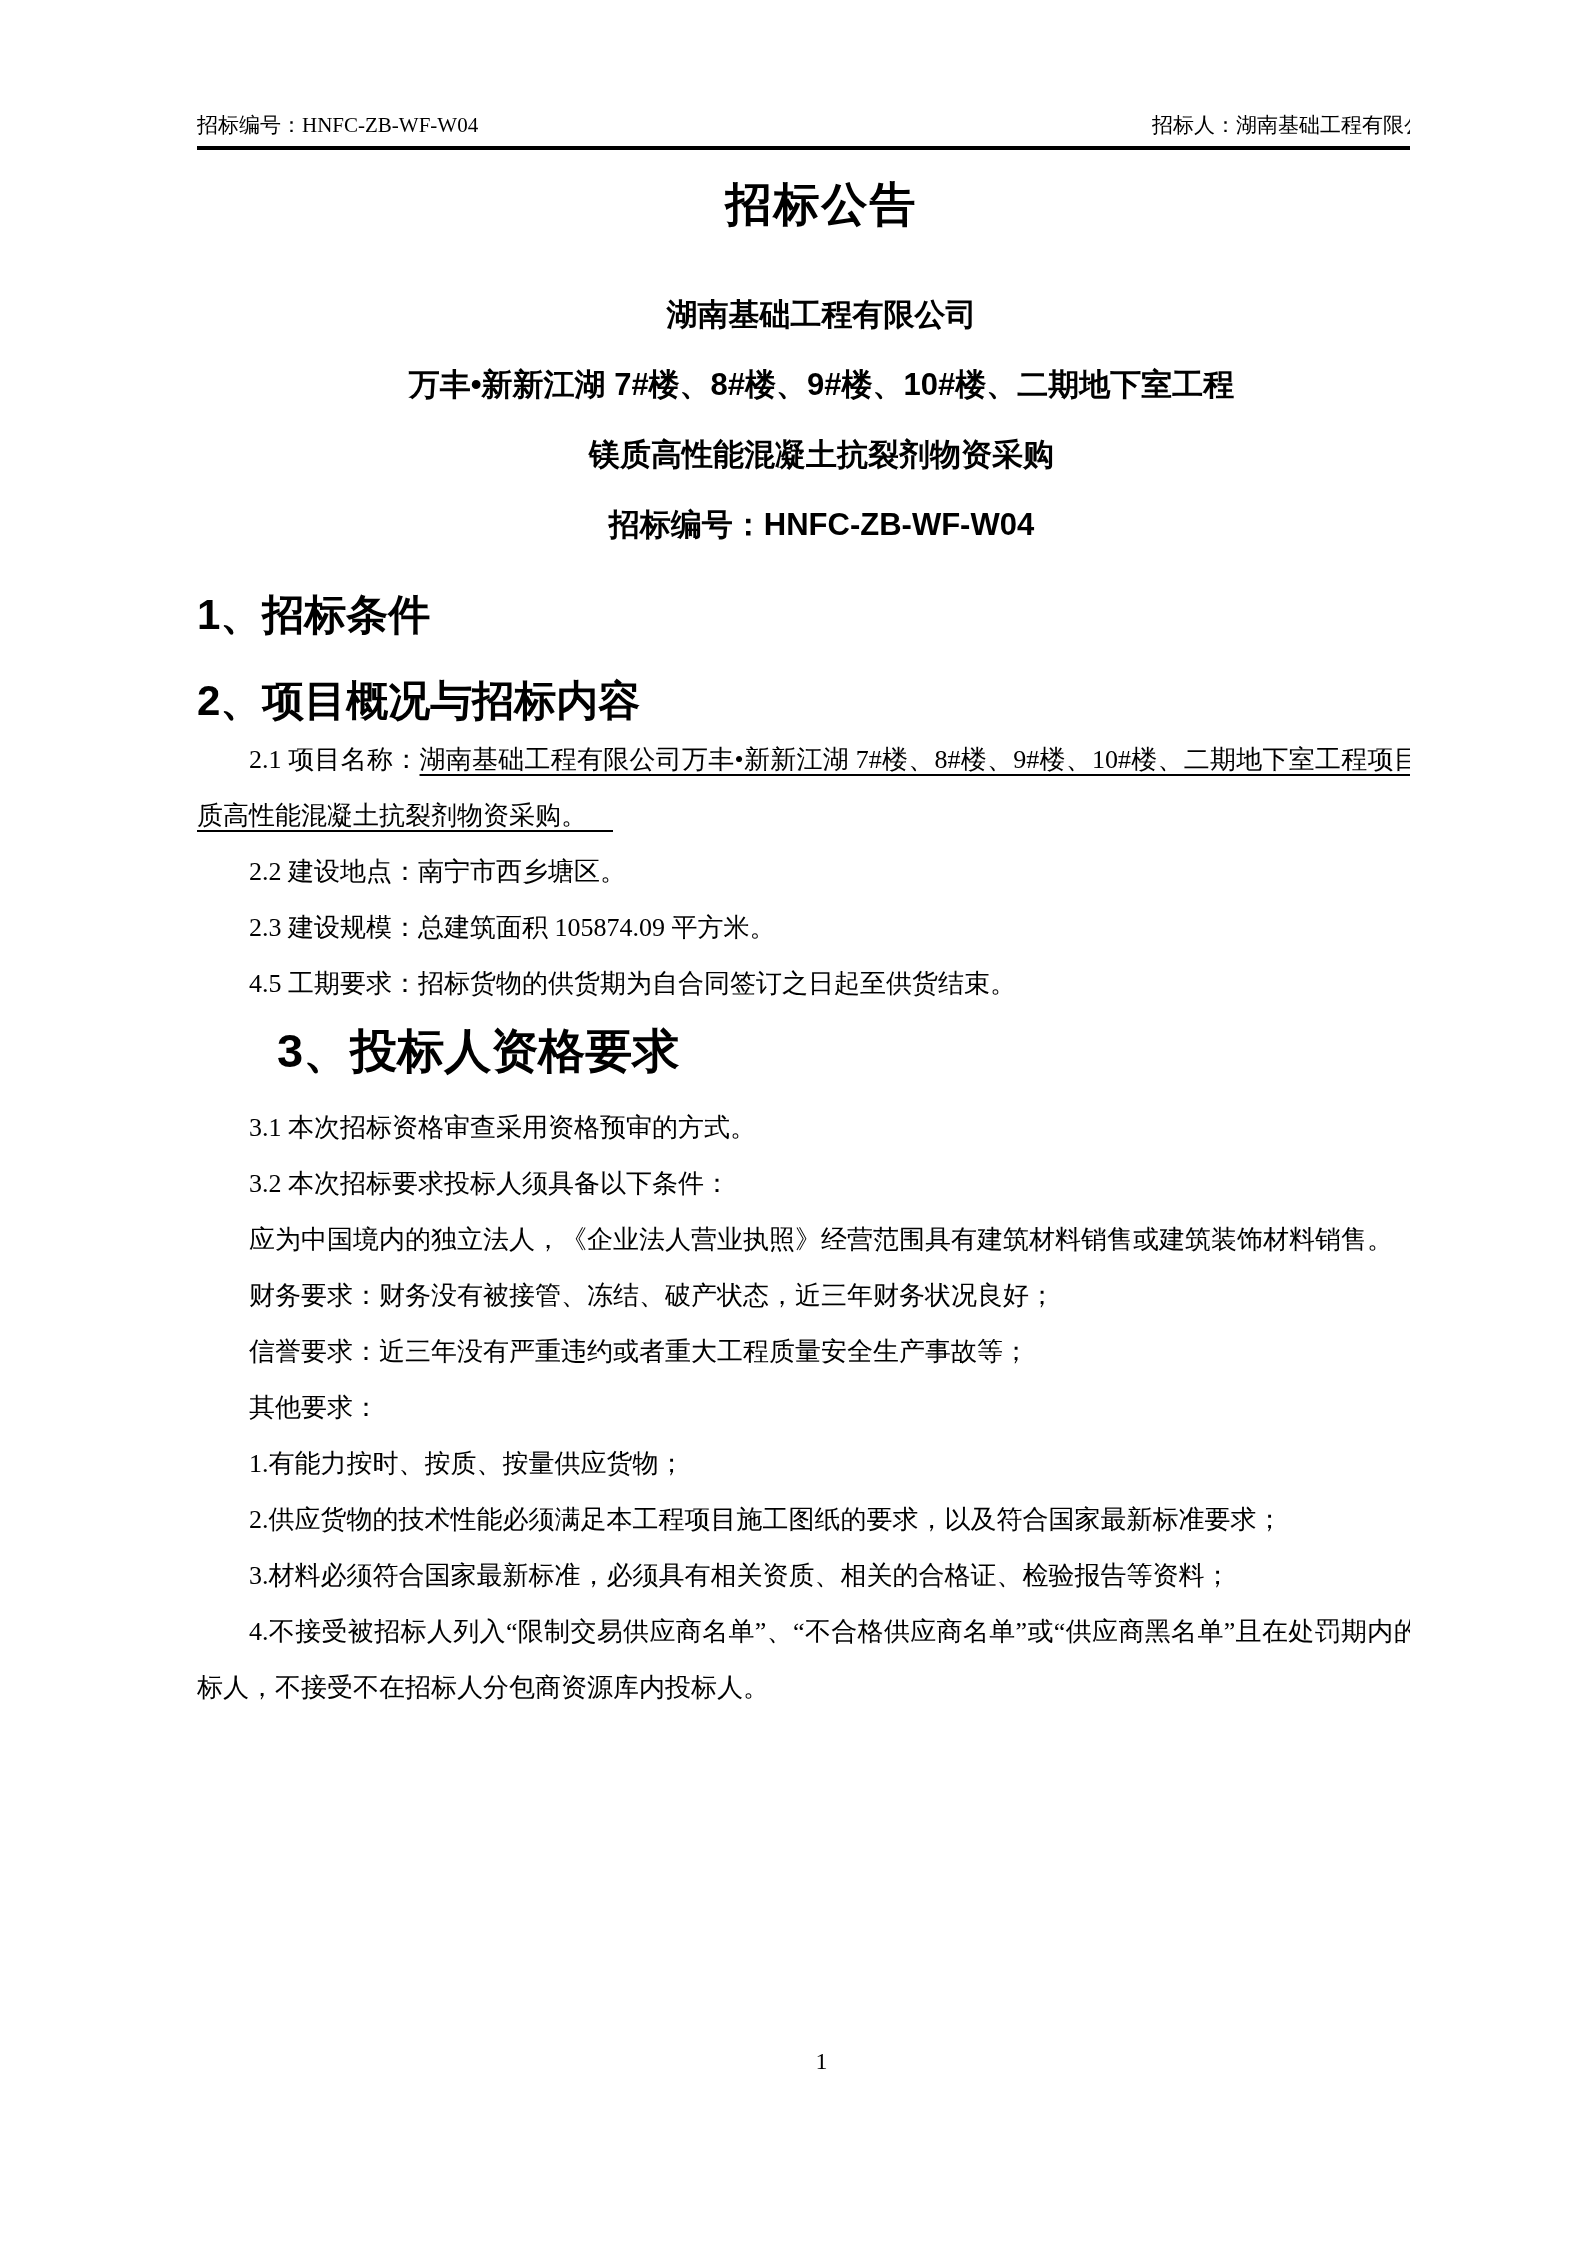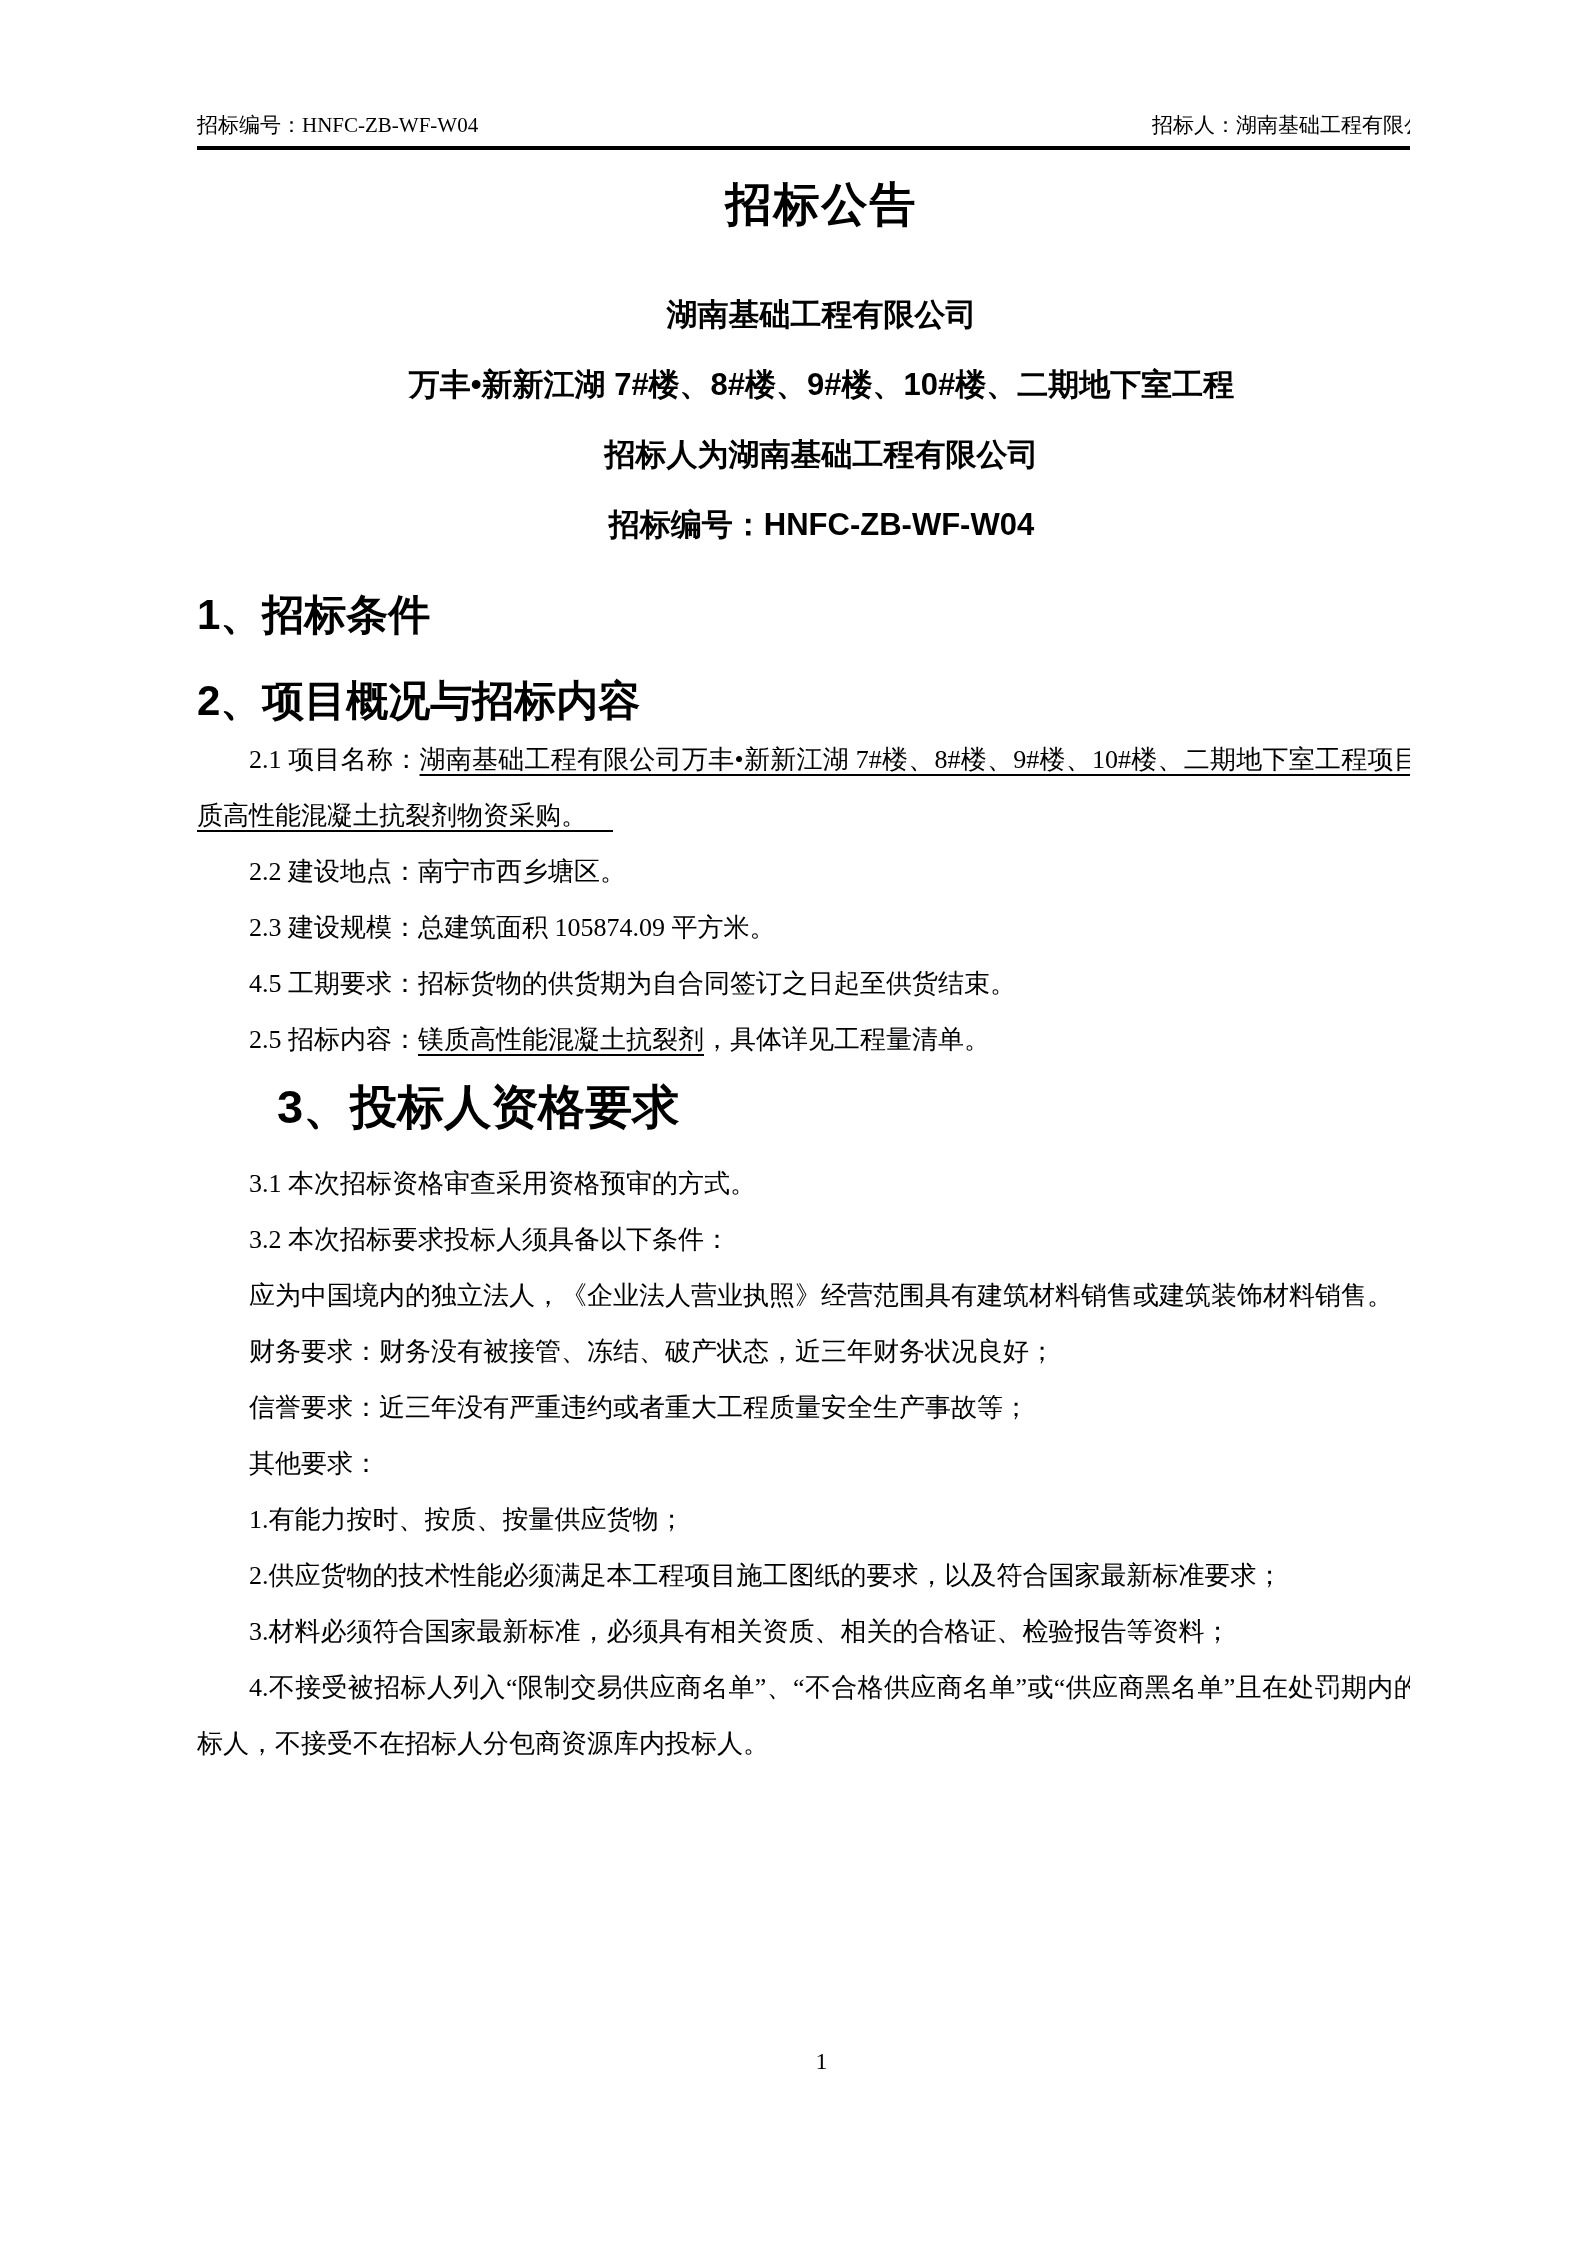--- a/index.html
+++ b/index.html
@@ -101,32 +101,31 @@
     <div class="doc-header" data-name="page-header">
       <span data-name="header-bid-number">招标编号：HNFC-ZB-WF-W04</span>
       <span data-name="header-tenderer">招标人：湖南基础工程有限公司</span>
     </div>
 
     <h1 class="title" data-name="document-title">招标公告</h1>
 
     <div class="subtitles" data-name="subtitle-block">
       <div class="subtitle" data-name="subtitle-company">湖南基础工程有限公司</div>
       <div class="subtitle" data-name="subtitle-project">万丰•新新江湖 7#楼、8#楼、9#楼、10#楼、二期地下室工程</div>
-      <div class="subtitle" data-name="subtitle-procurement">招标人为湖南基础工程有限公司</div>
+      <div class="subtitle" data-name="subtitle-procurement">镁质高性能混凝土抗裂剂物资采购</div>
       <div class="subtitle" data-name="subtitle-bid-number">招标编号：HNFC-ZB-WF-W04</div>
     </div>
 
     <div id="sections" data-name="document-body">
         <div class="sec-heading" data-name="section-heading-1">1、招标条件</div>
         <div class="sec-heading" data-name="section-heading-2">2、项目概况与招标内容</div>
         <p class="para" data-name="paragraph"><span data-name="text-run">2.1 项目名称：</span><span data-name="underlined-text-run" class="u">湖南基础工程有限公司万丰•新新江湖 7#楼、8#楼、9#楼、10#楼、二期地下室工程项目镁质高性能混凝土抗裂剂物资采购。　</span></p>
         <p class="para" data-name="paragraph"><span data-name="text-run">2.2 建设地点：南宁市西乡塘区。</span></p>
         <p class="para" data-name="paragraph"><span data-name="text-run">2.3 建设规模：总建筑面积 105874.09 平方米。</span></p>
         <p class="para" data-name="paragraph"><span data-name="text-run">4.5 工期要求：招标货物的供货期为自合同签订之日起至供货结束。</span></p>
-        <p class="para" data-name="paragraph"><span data-name="text-run">2.5 招标内容：</span><span data-name="underlined-text-run" class="u">镁质高性能混凝土抗裂剂</span><span data-name="text-run">，具体详见工程量清单。</span></p>
         <div class="sec-heading" data-name="section-heading-3">3、投标人资格要求</div>
         <p class="para" data-name="paragraph"><span data-name="text-run">3.1 本次招标资格审查采用资格预审的方式。</span></p>
         <p class="para" data-name="paragraph"><span data-name="text-run">3.2 本次招标要求投标人须具备以下条件：</span></p>
         <p class="para" data-name="paragraph"><span data-name="text-run">应为中国境内的独立法人，《企业法人营业执照》经营范围具有建筑材料销售或建筑装饰材料销售。</span></p>
         <p class="para" data-name="paragraph"><span data-name="text-run">财务要求：财务没有被接管、冻结、破产状态，近三年财务状况良好；</span></p>
         <p class="para" data-name="paragraph"><span data-name="text-run">信誉要求：近三年没有严重违约或者重大工程质量安全生产事故等；</span></p>
         <p class="para" data-name="paragraph"><span data-name="text-run">其他要求：</span></p>
         <p class="para" data-name="paragraph"><span data-name="text-run">1.有能力按时、按质、按量供应货物；</span></p>
         <p class="para" data-name="paragraph"><span data-name="text-run">2.供应货物的技术性能必须满足本工程项目施工图纸的要求，以及符合国家最新标准要求；</span></p>
         <p class="para" data-name="paragraph"><span data-name="text-run">3.材料必须符合国家最新标准，必须具有相关资质、相关的合格证、检验报告等资料；</span></p>

